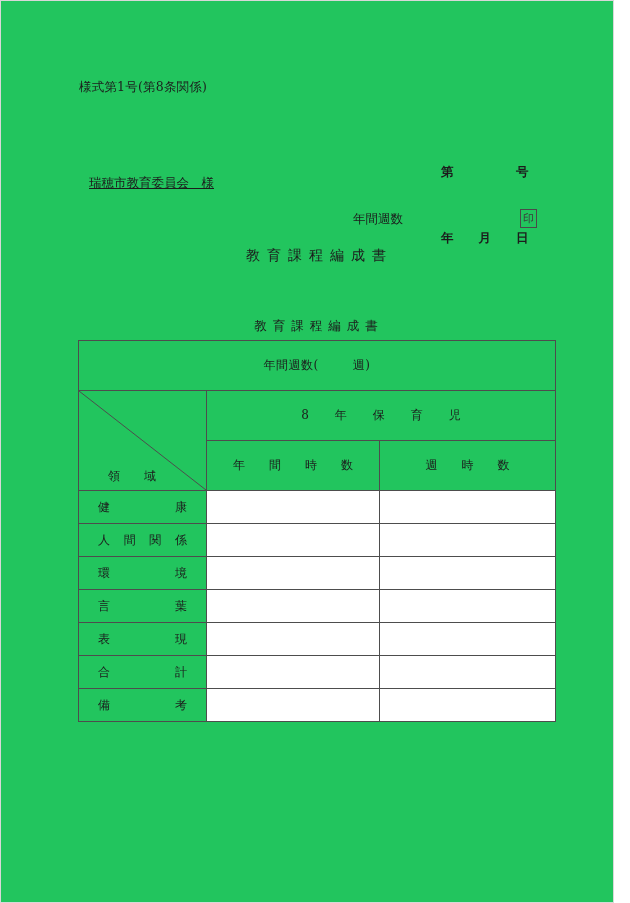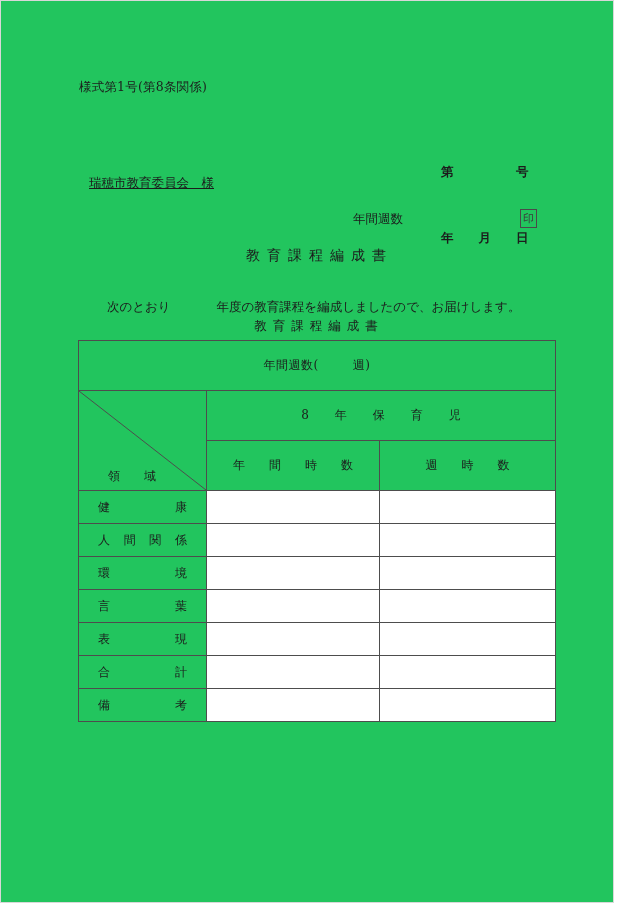--- a/index.html
+++ b/index.html
@@ -194,23 +194,20 @@
   </div>
 
   <div class="addressee">瑞穂市教育委員会　様</div>
 
   <div class="signer">年間週数</div>
 
   <div class="seal-box">印</div>
 
   <div class="doc-title">教育課程編成書</div>
 
-  <div class="body-text">
-    <span>次のとおり</span><span class="gap"></span><span>年度の教育課程を編成しましたので、お届けします。</span>
-  </div>
 
   <div class="table-caption">教育課程編成書</div>
 
   <div class="tbl-wrap">
     <table class="grid">
       <colgroup>
         <col style="width:128px">
         <col style="width:173px">
         <col style="width:176px">
       </colgroup>

